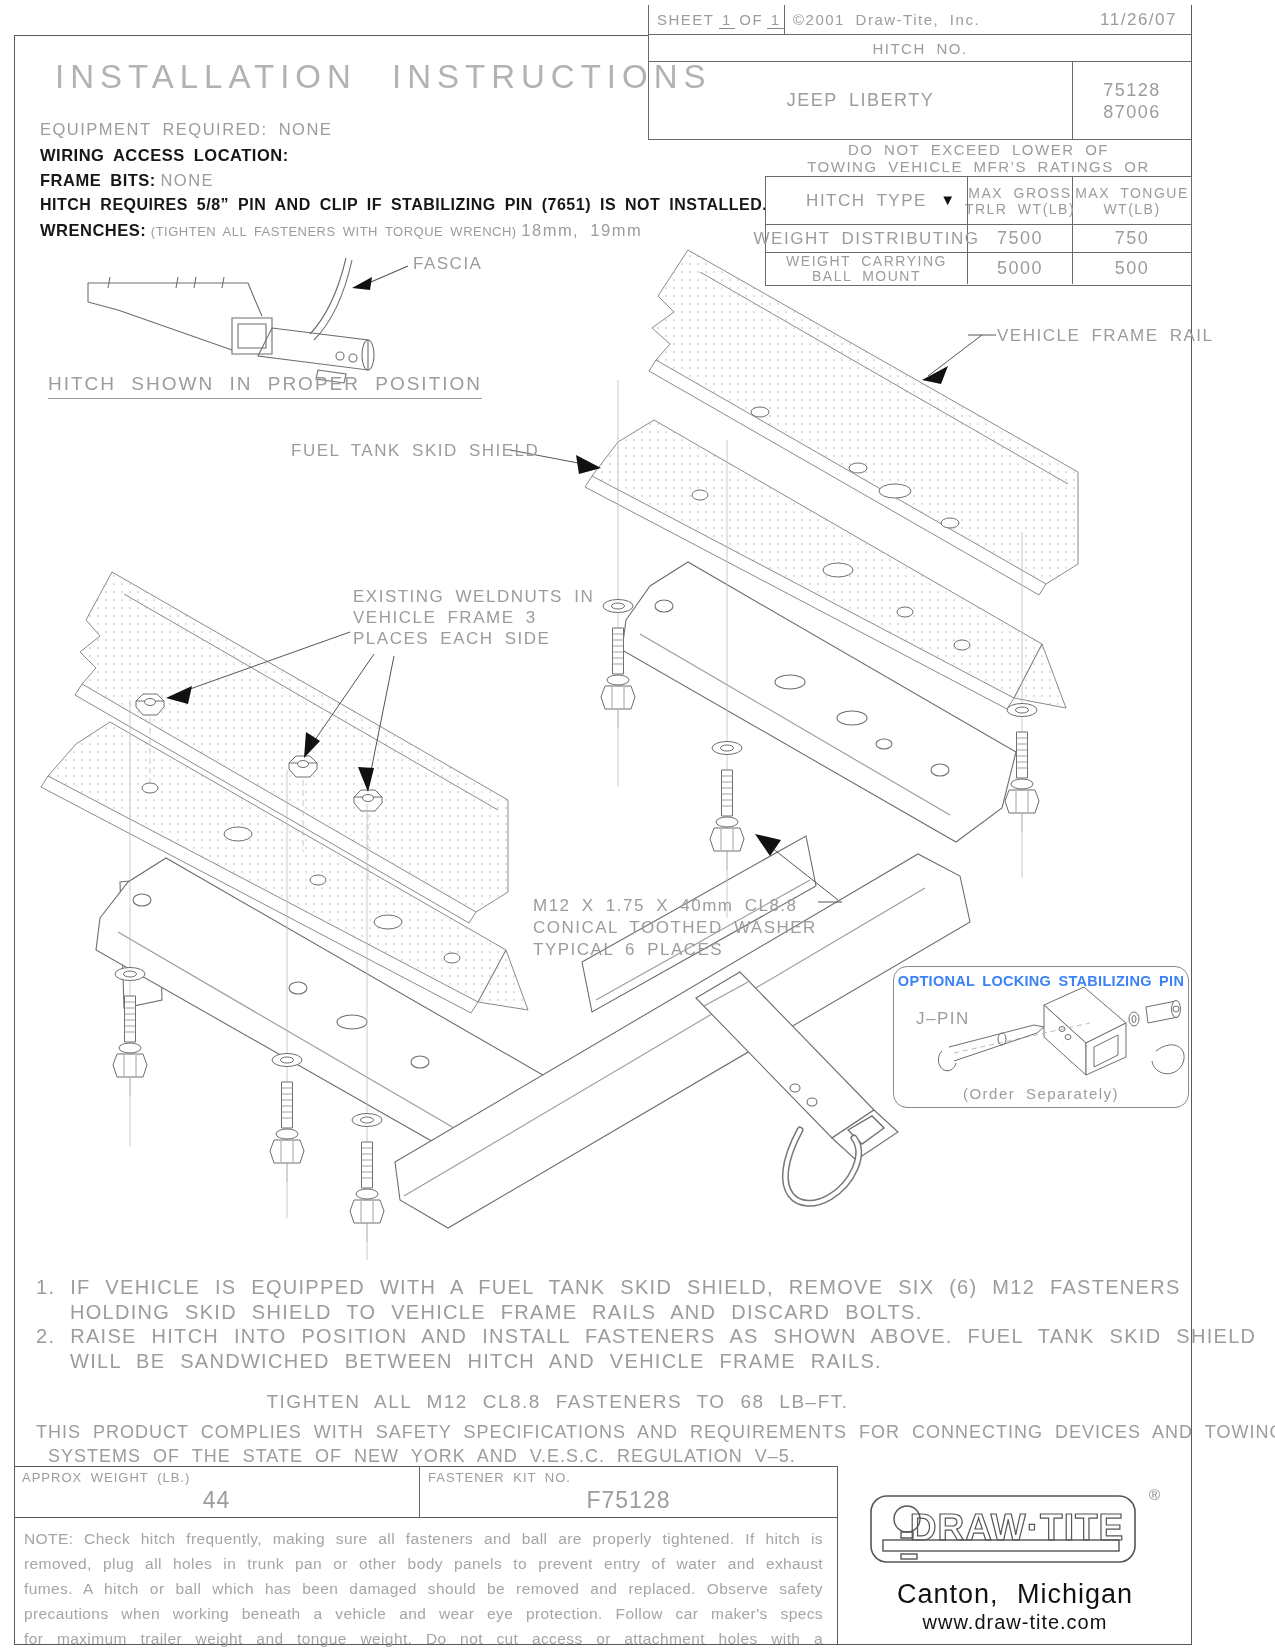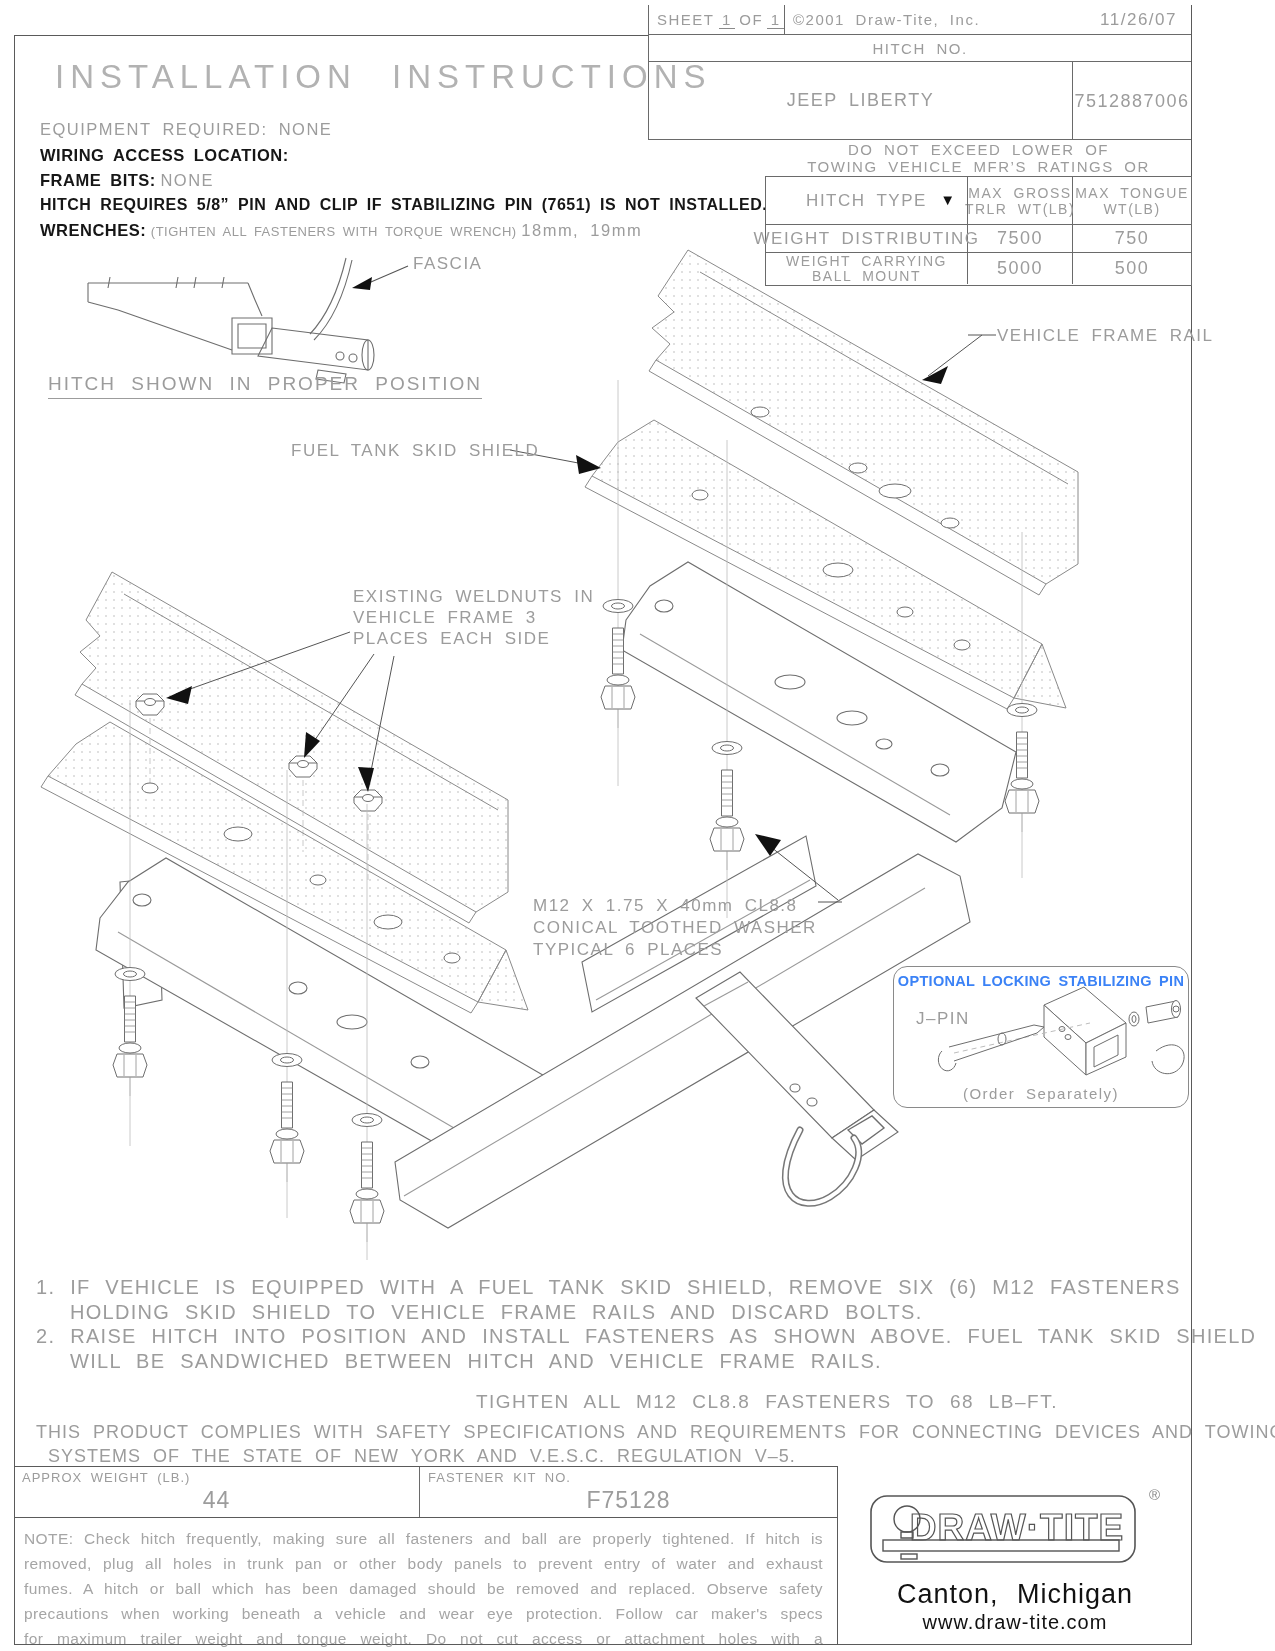--- a/index.html
+++ b/index.html
@@ -22,21 +22,21 @@
   .u-num { display:inline-block; width:26px; text-align:center; border-bottom:1px solid #8a8a8a; }
   .hdr-copy { flex:1; padding-left:8px; }
   .hdr-date { width:150px; text-align:right; padding-right:14px; font-size:17px; }
   .hdr-row2 { position:absolute; left:0; top:30px; width:100%; height:27px;
     border-bottom:1.2px solid #6a6a6a; display:flex; }
   .hdr-veh { width:424px; border-right:1.2px solid #6a6a6a; display:flex; align-items:center; justify-content:center; }
   .hdr-hno { flex:1; display:flex; align-items:center; justify-content:center; }
   .hdr-row3 { position:absolute; left:0; top:57px; width:100%; height:78px;
     border-bottom:1.2px solid #6a6a6a; display:flex; }
   .hdr-veh3 { width:424px; border-right:1.2px solid #6a6a6a; display:flex; align-items:center; justify-content:center; font-size:18px; }
-  .hdr-hno3 { flex:1; display:flex; flex-direction:row; align-items:center; justify-content:center; font-size:18px; line-height:22px; }
+  .hdr-hno3 { flex:1; display:flex; flex-direction:column; align-items:center; justify-content:center; font-size:18px; line-height:22px; }
   
   .doc-title { left:55px; top:58px; font-size:33px; color:#b2b2b2; letter-spacing:6px; word-spacing:20px; }
   .eq1 { left:40px; top:120px; font-size:16.5px; }
   .eq-line { font-size:16.5px; }
   .eq2 { left:40px; top:146px; }
   .eq3 { left:40px; top:171px; }
   .eq4 { left:40px; top:196px; font-size:16px; }
   .eq5 { left:40px; top:221px; }
   .small-cad { font-size:13px; letter-spacing:0.5px; word-spacing:3px; }
   
@@ -58,21 +58,21 @@
     border-bottom:1.2px solid #9c9c9c; padding-bottom:3px; }
   .ml { line-height:21px; }
   .inset { left:893px; top:966px; width:296px; height:142px; border:1.6px solid #8a8a8a; border-radius:14px; }
   .inset-title { position:absolute; left:0; top:6px; width:100%; text-align:center;
     font-size:14.5px; color:#3b82f6; font-weight:bold; letter-spacing:0.3px; word-spacing:3px; }
   .inset-jpin { position:absolute; left:22px; top:42px; font-size:17px; }
   .inset-order { position:absolute; left:0; bottom:5px; width:100%; text-align:center; font-size:15px; }
   
   .steps { left:36px; top:1276px; width:1160px; height:102px; font-size:20px; letter-spacing:1.3px; word-spacing:8px; color:#9c9c9c; }
   .steps div { position:absolute; white-space:nowrap; }
-  .torque { left:14px; top:1391px; width:1044px; text-align:right; font-size:19px; letter-spacing:1.5px; word-spacing:8px;padding-left:43px; }
+  .torque { left:14px; top:1391px; width:1044px; text-align:center; font-size:19px; letter-spacing:1.5px; word-spacing:8px;padding-left:43px; }
   .comp1 { left:36px; top:1422px; font-size:18px; letter-spacing:1px; word-spacing:6px; }
   .comp2 { left:48px; top:1446px; font-size:18px; letter-spacing:1px; word-spacing:6px; }
   
   .btm-tbl { left:14px; top:1466px; width:824px; height:52px;
     border-top:1.6px solid #5a5a5a; border-bottom:1.6px solid #5a5a5a; border-right:1.6px solid #5a5a5a; display:flex; }
   .btm-c1 { width:406px; border-right:1.2px solid #6a6a6a; position:relative; }
   .btm-c2 { flex:1; position:relative; }
   .btm-lbl { position:absolute; left:8px; top:3px; font-size:13px; letter-spacing:1px; word-spacing:4px; color:#9c9c9c; }
   .btm-val { position:absolute; left:0; top:20px; width:100%; text-align:center; font-size:23px; color:#9c9c9c; letter-spacing:1px; }
   .note-box { left:14px; top:1518px; width:824px; height:127px; border-right:1.6px solid #5a5a5a;

